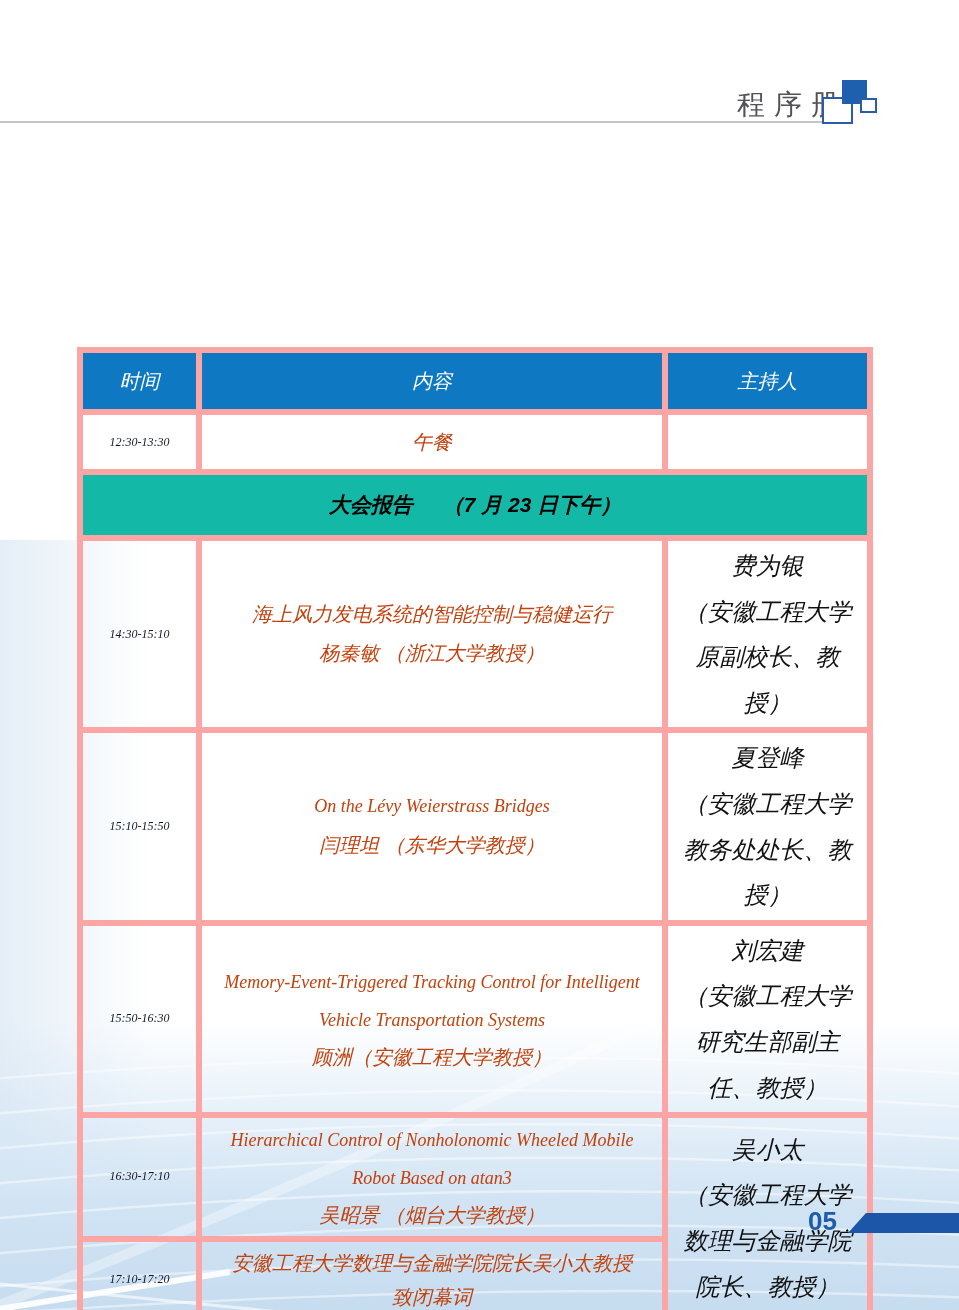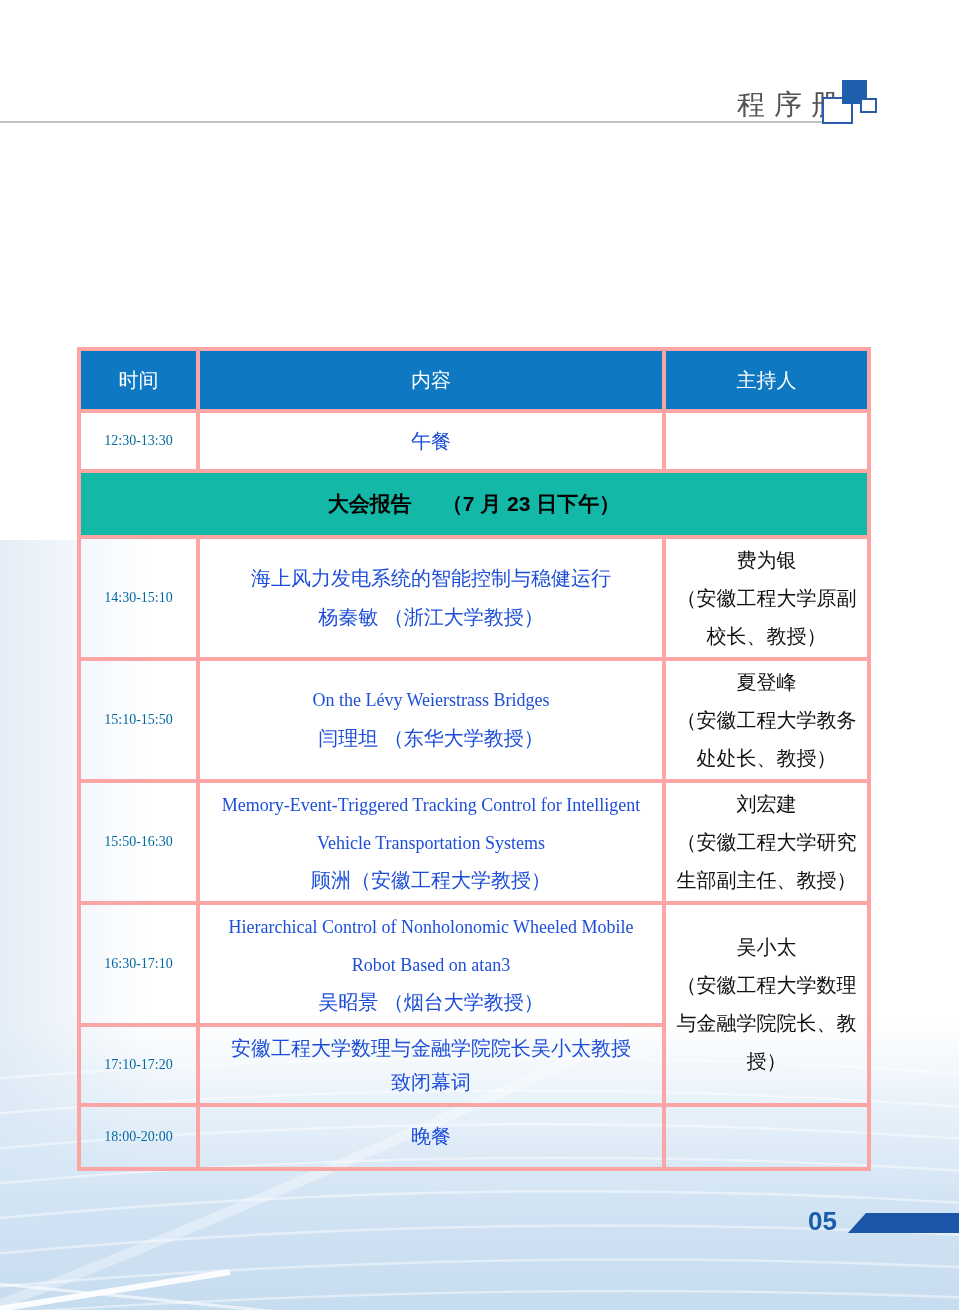--- a/index.html
+++ b/index.html
@@ -70,60 +70,61 @@
 
   
   .schedule-wrap { position: absolute; left: 77px; top: 347px; z-index: 1; }
   table.schedule {
     border-collapse: collapse;
     table-layout: fixed;
     width: 790px;
     background: transparent;
   }
   table.schedule th, table.schedule td {
-    border: 4px solid #fca5a5;
+    border: 6px solid #fca5a5;
     text-align: center;
     vertical-align: middle;
     overflow: hidden;
+    font-style: italic;
   }
   th.col-head {
     background: #0f78c2;
     color: #ffffff;
     font-size: 20px;
     font-weight: normal;
     height: 62px;
   }
   td.time-cell {
     font-family: "Liberation Serif", "DejaVu Serif", serif;
-    font-size: 14px;
-    color: #0369a1;
+    font-size: 12px;
+    color: #0f172a;
     white-space: nowrap;
     border-radius: 23px;
   }
   td.banner-cell {
     background: #14b8a6;
     height: 66px;
     color: #000000;
     font-size: 21px;
     font-weight: bold;
   }
   .banner-date { margin-left: 30px; font-weight: bold; }
   td.content-cell { padding: 4px 6px; }
   .content-lines { display: flex; flex-direction: column; }
-  .line { font-size: 20px; color: #1d4ed8; }
+  .line { font-size: 20px; color: #c2410c; }
   .line.cn { font-weight: 500; line-height: 1.95; }
   .line.cn.tight { line-height: 1.7; }
   .line.en {
     font-family: "Liberation Serif", "DejaVu Serif", serif;
     font-size: 18px;
     line-height: 2.1;
     white-space: nowrap;
     font-weight: normal;
   }
-  td.host-cell { padding: 2px 6px; font-size: 20px; color: #111111; }
+  td.host-cell { padding: 2px 6px; font-size: 24px; color: #111111; }
   .host-name { font-weight: 500; line-height: 1.9; }
   .host-affil { font-weight: 500; line-height: 1.9; }
 
   tr.r-lunch  { height: 60px; }
   tr.r-s0     { height: 118px; }
   tr.r-s1     { height: 118px; }
   tr.r-s2     { height: 115px; }
   tr.r-s3     { height: 118px; }
   tr.r-s4     { height: 73px; }
   tr.r-dinner { height: 64px; }

